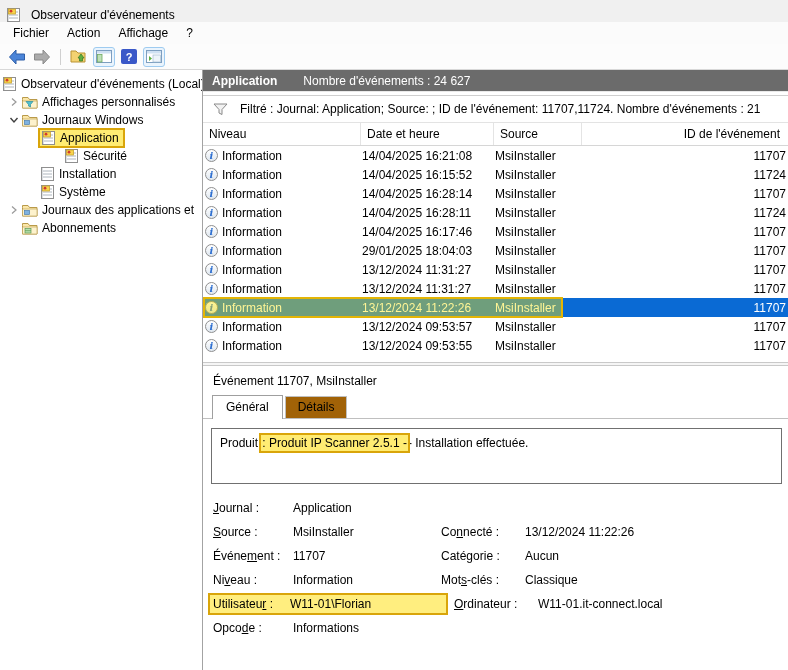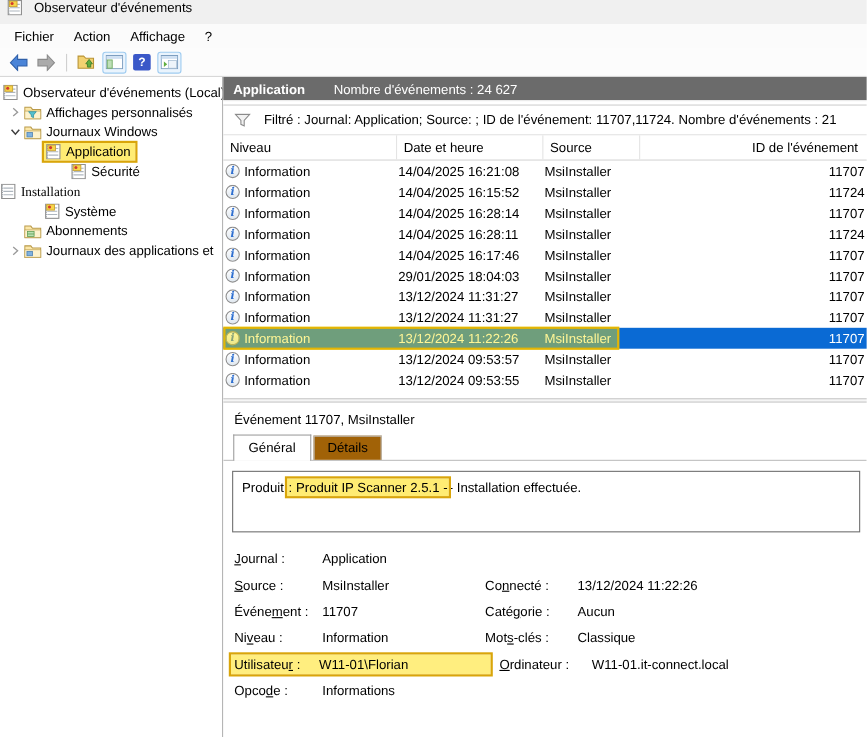--- a/index.html
+++ b/index.html
@@ -8,21 +8,21 @@
     font-family: "Liberation Sans", sans-serif;
     font-size: 12px;
     color:#000;
     background:#fff;
     overflow:hidden;
     cursor:default;
   }
   .window { width:788px; height:670px; display:flex; flex-direction:column; background:#fff; }
 
   
-  .titlebar { height:22px; background:#f0f0f0; display:flex; align-items:flex-start; padding-left:6px; gap:6px; flex:none; }
+  .titlebar { height:22px; background:#f0f0f0; display:flex; align-items:flex-end; padding-left:6px; gap:6px; flex:none; }
   .menubar  { height:22px; background:#fbfbfb; display:flex; align-items:center; padding-left:4px; flex:none; }
   .menu-item { padding:2px 9px; }
   .toolbar { height:26px; background:#fcfcfc; border-bottom:1px solid #d8d8d8; display:flex; align-items:center; padding-left:6px; gap:3px; flex:none; }
   .tb-sep { width:1px; height:16px; background:#d0d0d0; margin:0 4px; }
   .tb-btn { width:22px; height:20px; display:flex; align-items:center; justify-content:center; }
   .tb-toggle { border:1px solid #9ecbf0; border-radius:3px; background:#eaf4fd; }
   .helpbox { width:16px; height:15px; background:#3a58c8; color:#fff; font-weight:bold; font-size:11px;
              display:flex; align-items:center; justify-content:center; border-radius:2px; }
 
   
@@ -216,21 +216,21 @@
               <line x1="3" y1="4" x2="12" y2="4" stroke="#aeb6be"></line>
               <line x1="3" y1="7" x2="12" y2="7" stroke="#aeb6be"></line>
               <line x1="3" y1="10" x2="12" y2="10" stroke="#aeb6be"></line>
               <line x1="2.2" y1="1.5" x2="2.2" y2="12.5" stroke="#9aa2aa" stroke-dasharray="1 1"></line>
               <rect x="2.5" y="1" width="7" height="5" fill="#f7d44c" stroke="#c9a22e" stroke-width="0.8"></rect>
               <circle cx="5" cy="3.2" r="1.4" fill="#d23a2e"></circle>
             </svg>
           </span>
           <span class="tree-label">Sécurité</span>
         </div>
-        <div class="tree-item" style=" font-family: Liberation Serif, serif;">
+        <div class="tree-item" style="padding-left: 40px;">
           <span class="tree-ic">
             <svg width="15" height="14" viewBox="0 0 15 14">
               <rect x="1.5" y="0.5" width="12" height="13" fill="#fff" stroke="#8f8f8f"></rect>
               <line x1="3" y1="4" x2="12" y2="4" stroke="#aeb6be"></line>
               <line x1="3" y1="7" x2="12" y2="7" stroke="#aeb6be"></line>
               <line x1="3" y1="10" x2="12" y2="10" stroke="#aeb6be"></line>
               <line x1="2.2" y1="1.5" x2="2.2" y2="12.5" stroke="#9aa2aa" stroke-dasharray="1 1"></line>
             </svg>
           </span>
           <span class="tree-label">Installation</span>
@@ -243,45 +243,45 @@
               <line x1="3" y1="7" x2="12" y2="7" stroke="#aeb6be"></line>
               <line x1="3" y1="10" x2="12" y2="10" stroke="#aeb6be"></line>
               <line x1="2.2" y1="1.5" x2="2.2" y2="12.5" stroke="#9aa2aa" stroke-dasharray="1 1"></line>
               <rect x="2.5" y="1" width="7" height="5" fill="#f7d44c" stroke="#c9a22e" stroke-width="0.8"></rect>
               <circle cx="5" cy="3.2" r="1.4" fill="#d23a2e"></circle>
             </svg>
           </span>
           <span class="tree-label">Système</span>
         </div>
         <div class="tree-item" style="padding-left: 6px;">
+          <span class="tree-chevron">
+            <svg width="10" height="10" viewBox="0 0 10 10">
+              <polyline points="3,1.5 7,5 3,8.5" fill="none" stroke="#9a9a9a" stroke-width="1.2"></polyline>
+            </svg>
+          </span>
+          <span class="tree-ic">
+            <svg width="16" height="13" viewBox="0 0 16 13">
+              <path d="M0.5 3.5 L0.5 12 L15 12 L15 3.5 L7.5 3.5 L6 1.5 L0.5 1.5 Z" fill="#fbe7a9" stroke="#b99a4a"></path>
+              <path d="M0.5 5 L15 5 L15 12 L0.5 12 Z" fill="#fdf2cd" stroke="#b99a4a" stroke-width="0.6"></path>
+              <rect x="2.5" y="6.5" width="5" height="4" fill="#7fb2e0" stroke="#4a7eb0" stroke-width="0.7"></rect>
+            </svg>
+          </span>
+          <span class="tree-label">Journaux des applications et</span>
+        </div>
+        <div class="tree-item" style="padding-left: 6px;">
           <span class="tree-chevron"></span>
           <span class="tree-ic">
             <svg width="16" height="13" viewBox="0 0 16 13">
               <path d="M0.5 3.5 L0.5 12 L15 12 L15 3.5 L7.5 3.5 L6 1.5 L0.5 1.5 Z" fill="#fbe7a9" stroke="#b99a4a"></path>
               <path d="M0.5 5 L15 5 L15 12 L0.5 12 Z" fill="#fdf2cd" stroke="#b99a4a" stroke-width="0.6"></path>
               <rect x="3" y="6.5" width="6" height="4.5" fill="#b9e0b0" stroke="#5d9a50" stroke-width="0.7"></rect>
               <line x1="3" y1="8.7" x2="9" y2="8.7" stroke="#5d9a50" stroke-width="0.7"></line>
             </svg>
           </span>
           <span class="tree-label">Abonnements</span>
-        </div>
-        <div class="tree-item" style="padding-left: 6px;">
-          <span class="tree-chevron">
-            <svg width="10" height="10" viewBox="0 0 10 10">
-              <polyline points="3,1.5 7,5 3,8.5" fill="none" stroke="#9a9a9a" stroke-width="1.2"></polyline>
-            </svg>
-          </span>
-          <span class="tree-ic">
-            <svg width="16" height="13" viewBox="0 0 16 13">
-              <path d="M0.5 3.5 L0.5 12 L15 12 L15 3.5 L7.5 3.5 L6 1.5 L0.5 1.5 Z" fill="#fbe7a9" stroke="#b99a4a"></path>
-              <path d="M0.5 5 L15 5 L15 12 L0.5 12 Z" fill="#fdf2cd" stroke="#b99a4a" stroke-width="0.6"></path>
-              <rect x="2.5" y="6.5" width="5" height="4" fill="#7fb2e0" stroke="#4a7eb0" stroke-width="0.7"></rect>
-            </svg>
-          </span>
-          <span class="tree-label">Journaux des applications et</span>
         </div>
       </div>
 
     <div class="main-panel">
 
       <div class="main-header">
         <span class="t">Application</span>
         <span>Nombre d'événements : 24 627</span>
       </div>
       <div class="hdr-sep"></div>

